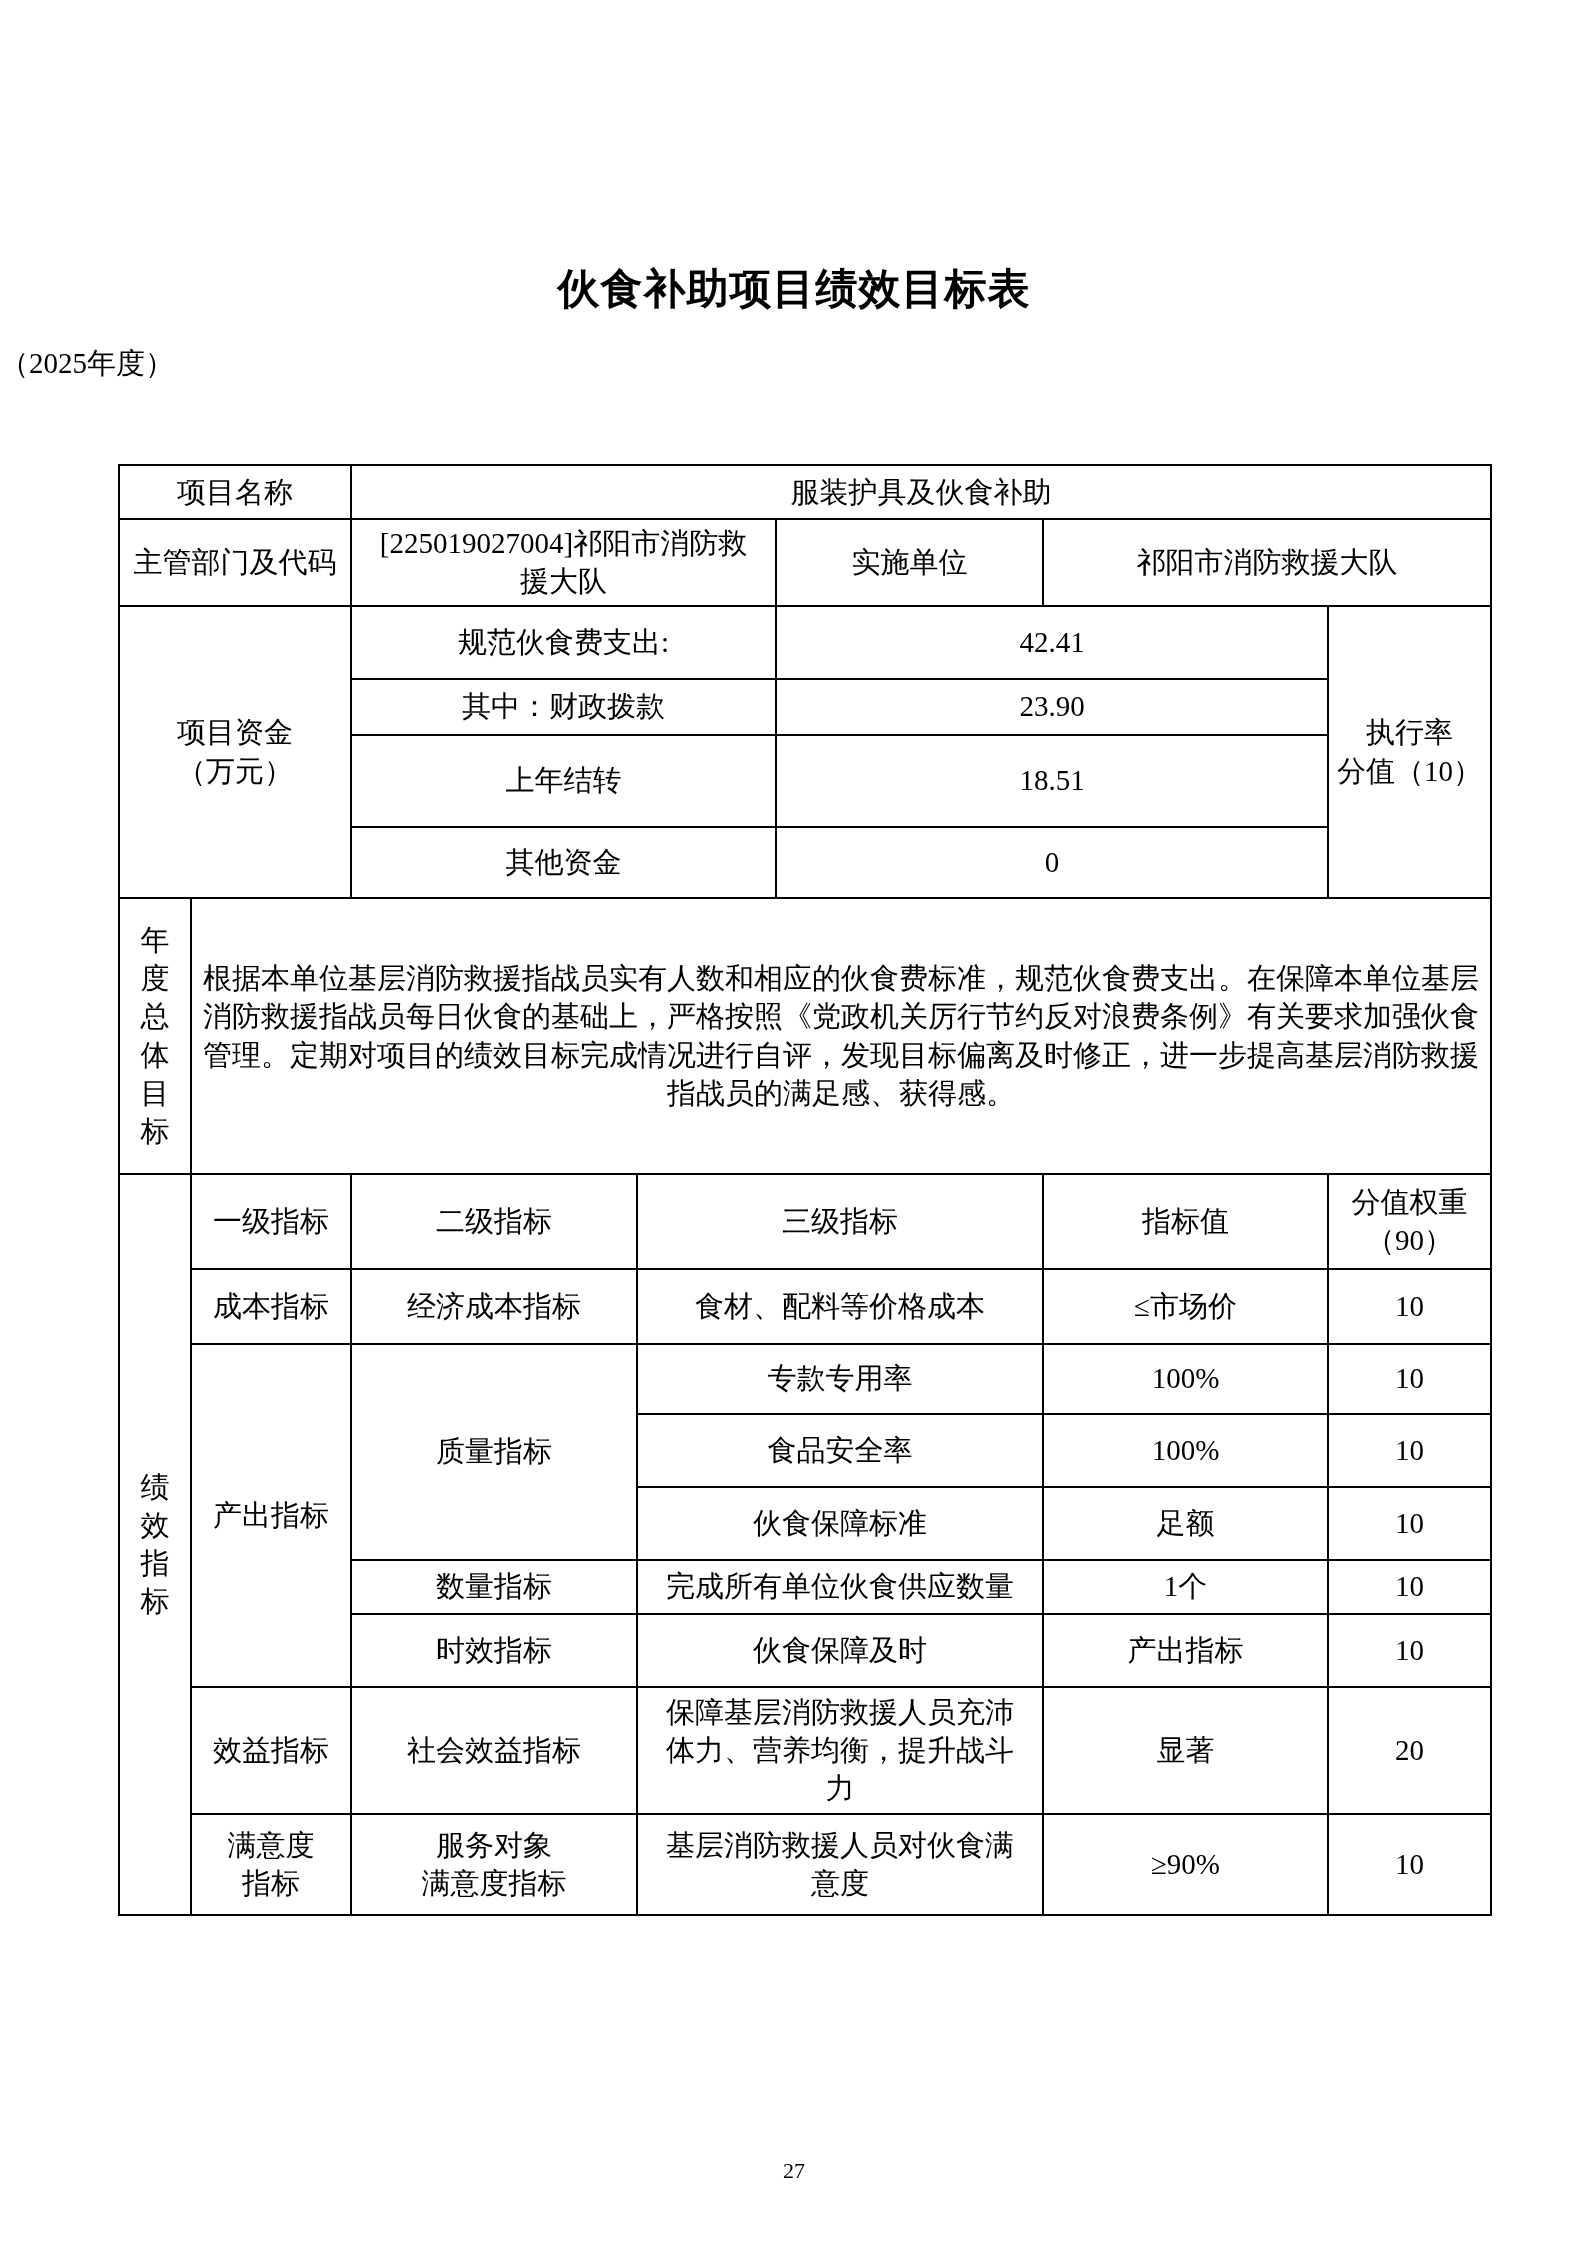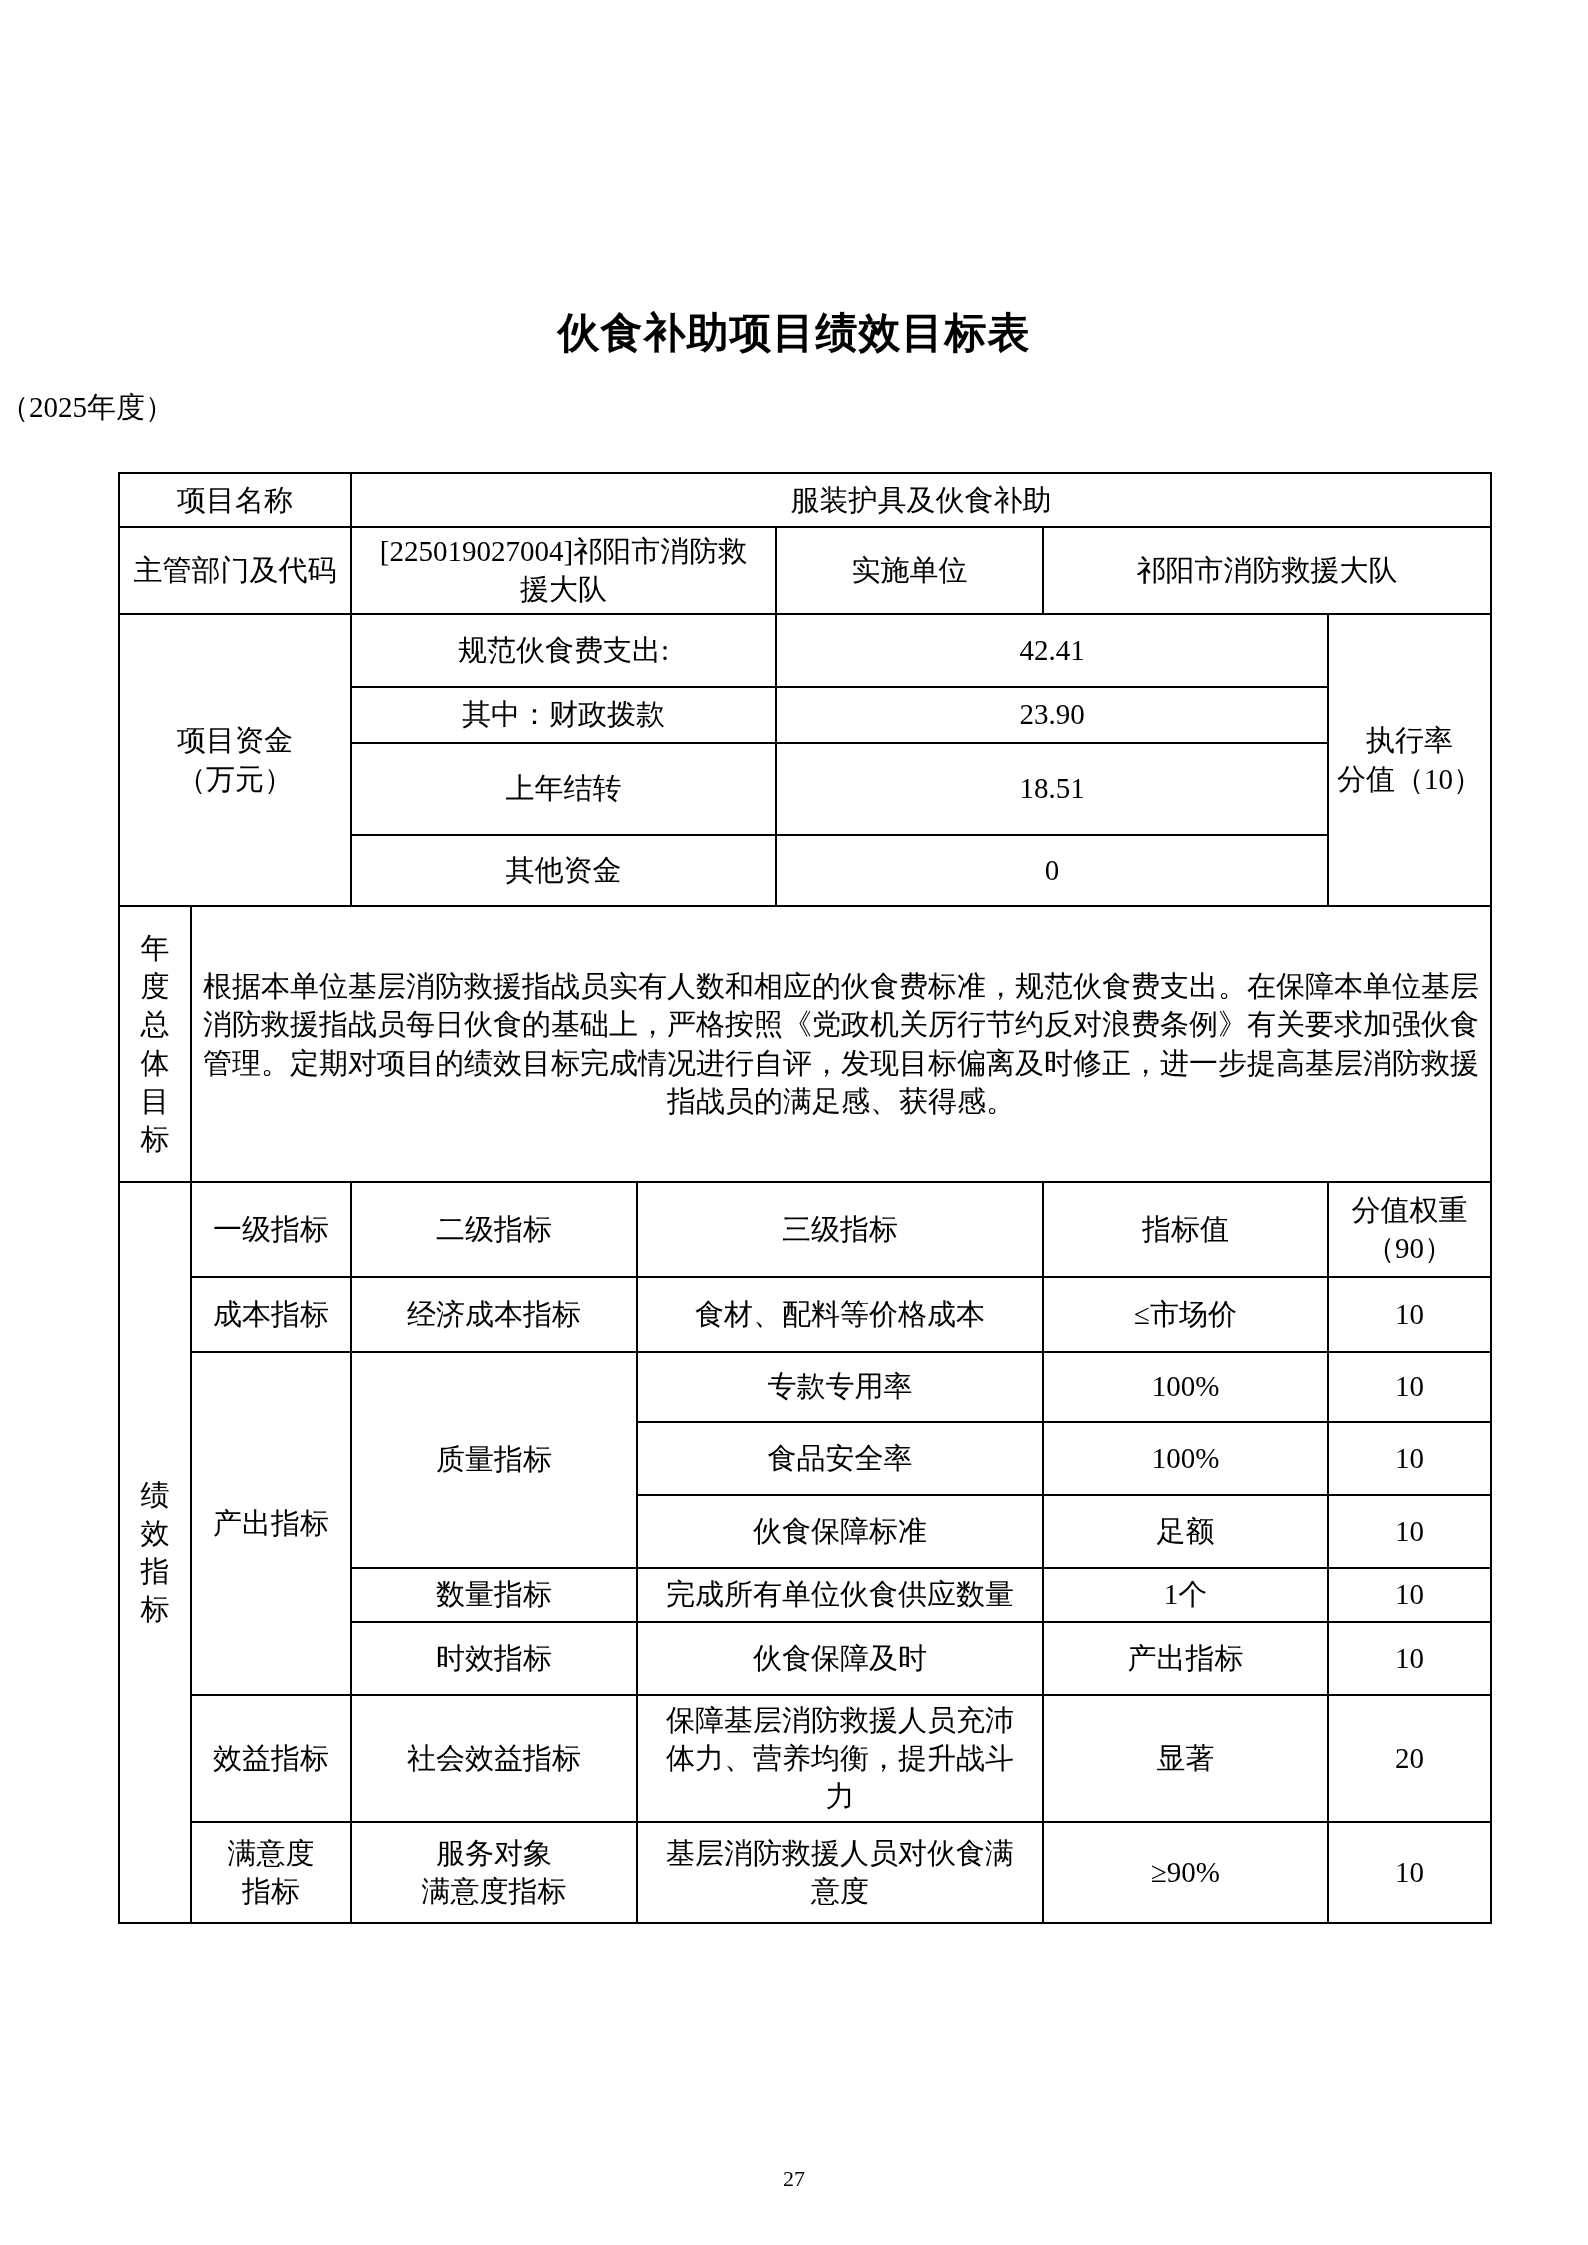--- a/index.html
+++ b/index.html
@@ -14,32 +14,31 @@
     overflow: hidden;
   }
   .doc-title {
     padding-top: 266px;
     text-align: center;
     font-family: "Liberation Sans", "DejaVu Sans", sans-serif;
     font-weight: bold;
     font-size: 42px;
     line-height: 1.1;
     letter-spacing: 1px;
-    margin-top: 44px;
   }
   .doc-subtitle {
     margin-top: 36px;
     font-size: 29px;
     line-height: 1.1;
   }
   table.main {
     border-collapse: collapse;
     table-layout: fixed;
     width: 1372px;
-    margin: 48px 0 0 118px;
+    margin: 84px 0 0 118px;
   }
   table.main td {
     border: 2px solid #000000;
     font-size: 29px;
     line-height: 1.32;
     text-align: center;
     vertical-align: middle;
     padding: 4px 6px;
     overflow: hidden;
   }

